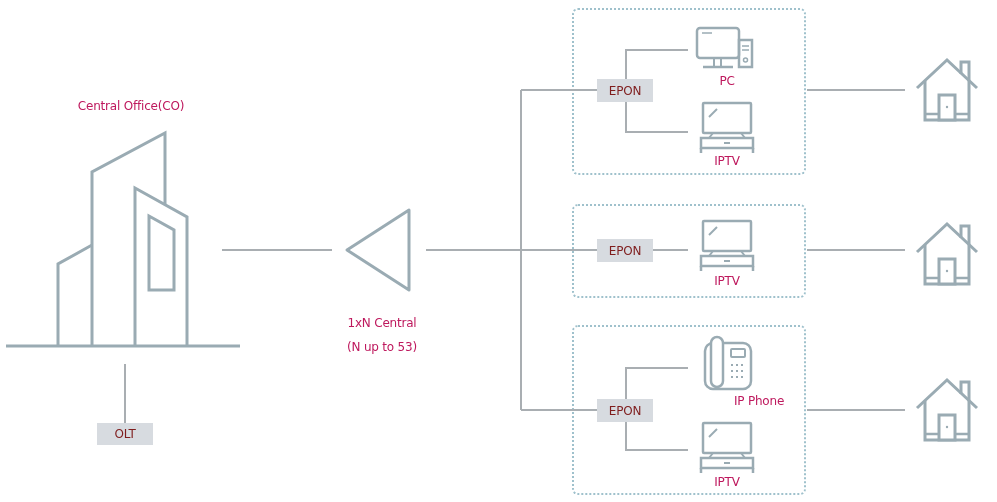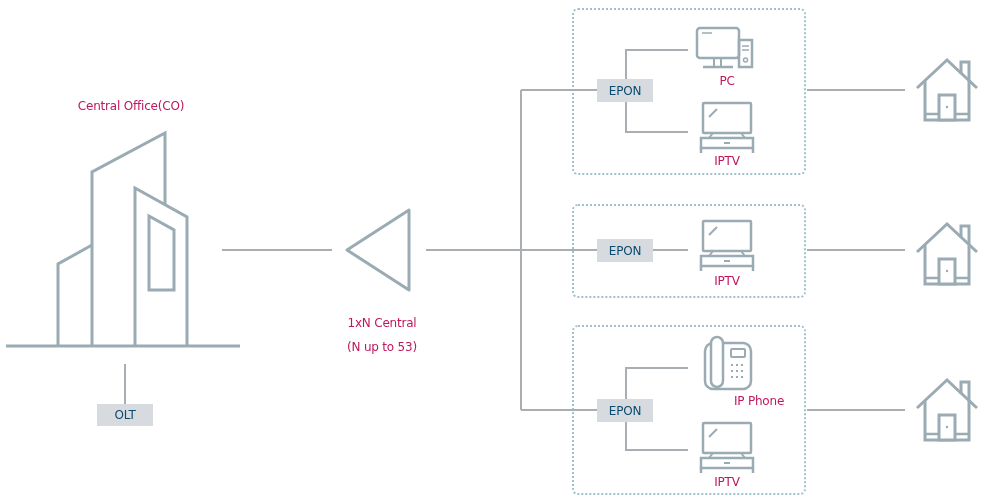--- a/index.html
+++ b/index.html
@@ -1,21 +1,21 @@
 <!DOCTYPE html>
 <html><head>
   <meta charset="utf-8">
   <style>
     html, body { margin: 0; padding: 0; background: #ffffff; }
     body { width: 997px; height: 502px; position: relative; overflow: hidden;
            font-family: "DejaVu Sans", sans-serif; color: #555b60; }
     svg.diagram { position: absolute; left: 0; top: 0; width: 997px; height: 502px; }
     .lbl { position: absolute; font-size: 12px; color: #be185d; white-space: nowrap;
            transform: translateX(-50%); letter-spacing: -0.2px; }
-    .tag { position: absolute; background: #d7dbe0; color: #0c4a6e; font-size: 12px;
+    .tag { position: absolute; background: #d7dbe0; color: #7f1d1d; font-size: 12px;
            display: flex; align-items: center; justify-content: center; letter-spacing: -0.2px; }
     .group-box { position: absolute; border: 2px dotted #9fc1cc; border-radius: 6px; box-sizing: border-box; }
   </style>
 </head>
 <body>
 
 <div class="group-box" style="left:572px;top:8px;width:234px;height:167px;"></div>
 <div class="group-box" style="left:572px;top:204px;width:234px;height:94px;"></div>
 <div class="group-box" style="left:572px;top:325px;width:234px;height:170px;"></div>
 
@@ -108,21 +108,21 @@
         <rect x="36" y="39" width="2" height="2"></rect>
     </g>
   </g>
 
   <use href="#house" x="917" y="56"></use>
   <use href="#house" x="917" y="220"></use>
   <use href="#house" x="917" y="376"></use>
 </svg>
 
 <div class="lbl" style="left:131px;top:99px;">Central Office(CO)</div>
-<div class="tag" style="left:97px;top:404px;width:56px;height:22px;">OLT</div>
+<div class="tag" style="left:97px;top:423px;width:56px;height:22px;">OLT</div>
 
 <div class="lbl" style="left:382px;top:316px;">1xN Central</div>
 <div class="lbl" style="left:382px;top:340px;">(N up to 53)</div>
 
 <div class="tag" style="left:597px;top:79px;width:56px;height:23px;">EPON</div>
 <div class="tag" style="left:597px;top:239px;width:56px;height:23px;">EPON</div>
 <div class="tag" style="left:597px;top:399px;width:56px;height:23px;">EPON</div>
 
 <div class="lbl" style="left:727px;top:74px;">PC</div>
 <div class="lbl" style="left:727px;top:154px;">IPTV</div>

